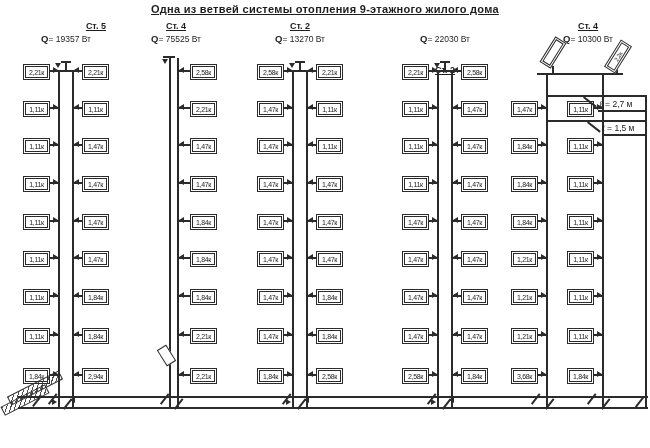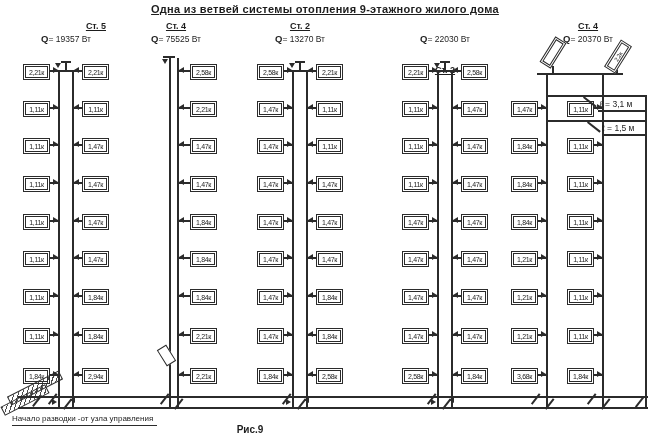--- a/index.html
+++ b/index.html
@@ -393,21 +393,21 @@
       <div class="rad" style="left: 461px; top: 368px;">
         <span class="rad-in">1,84к</span>
       </div>
       <div class="ln" style="left: 452px; top: 374px; width: 9px; height: 2px;"></div>
       <div class="tri-l" style="left: 453px; top: 371px;"></div>
       <div class="ln" style="left: 425px; top: 398px; width: 13px; height: 1.5px; transform: rotate(-52deg);"></div>
       <div class="ln" style="left: 440px; top: 403px; width: 13px; height: 1.5px; transform: rotate(-52deg);"></div>
       <div class="tri-r" style="left: 431px; top: 399px;"></div>
       <div class="tri-l" style="left: 449px; top: 397px;"></div>
       <div class="rname" style="left: 548px; top: 21px; width: 80px;">Ст. 4</div>
-      <div class="rq" style="left: 538px; top: 33px; width: 100px;"><b>Q</b><span>= 20370 Вт</span></div>
+      <div class="rq" style="left: 538px; top: 33px; width: 100px;"><b>Q</b><span>= 10300 Вт</span></div>
       <div class="ln" style="left: 546px; top: 74px; width: 2px; height: 334px;"></div>
       <div class="ln" style="left: 602px; top: 74px; width: 2px; height: 334px;"></div>
       <div class="ln" style="left: 537px; top: 73px; width: 86px; height: 2px;"></div>
       <div class="ln" style="left: 552px; top: 66px; width: 2px; height: 8px;"></div>
       <div class="ln" style="left: 616px; top: 67px; width: 2px; height: 7px;"></div>
       <div class="slant" style="left: 538px; top: 46px; width: 30px; height: 13px; transform: rotate(-58deg);">
         <span class="rad-in"></span>
       </div>
       <div class="slant" style="left: 602px; top: 50px; width: 32px; height: 13px; transform: rotate(-58deg);">
         <span class="rad-in">2,2к</span>
@@ -503,17 +503,15 @@
       <div class="ln" style="left: 543px; top: 403px; width: 13px; height: 1.5px; transform: rotate(-52deg);"></div>
       <div class="ln" style="left: 585px; top: 398px; width: 13px; height: 1.5px; transform: rotate(-52deg);"></div>
       <div class="ln" style="left: 599px; top: 403px; width: 13px; height: 1.5px; transform: rotate(-52deg);"></div>
       <div class="ln" style="left: 633px; top: 401px; width: 13px; height: 1.5px; transform: rotate(-52deg);"></div>
       <div class="ln" style="left: 18px; top: 396px; width: 630px; height: 1.5px;"></div>
       <div class="ln" style="left: 18px; top: 407px; width: 630px; height: 1.5px;"></div>
       <div class="hatch" style="left: 6px; top: 383px; width: 56px; height: 8px; transform: rotate(-27deg);"></div>
       <div class="hatch" style="left: 0px; top: 395px; width: 48px; height: 8px; transform: rotate(-27deg);"></div>
       <div class="ln" style="left: 30px; top: 400px; width: 14px; height: 1.5px; transform: rotate(-52deg);"></div>
     </div>
-  <div class="callout" style="left:600px;top:99px;">ℓ = 3,1 м</div>
+  <div class="callout" style="left:600px;top:99px;">ℓ = 2,7 м</div>
   <div class="callout" style="left:602px;top:123px;">ℓ = 1,5 м</div>
-  <div class="footer">Начало разводки -от узла управления</div>
-  <div class="caption">Рис.9</div>
 </div>
 
 </body></html>

